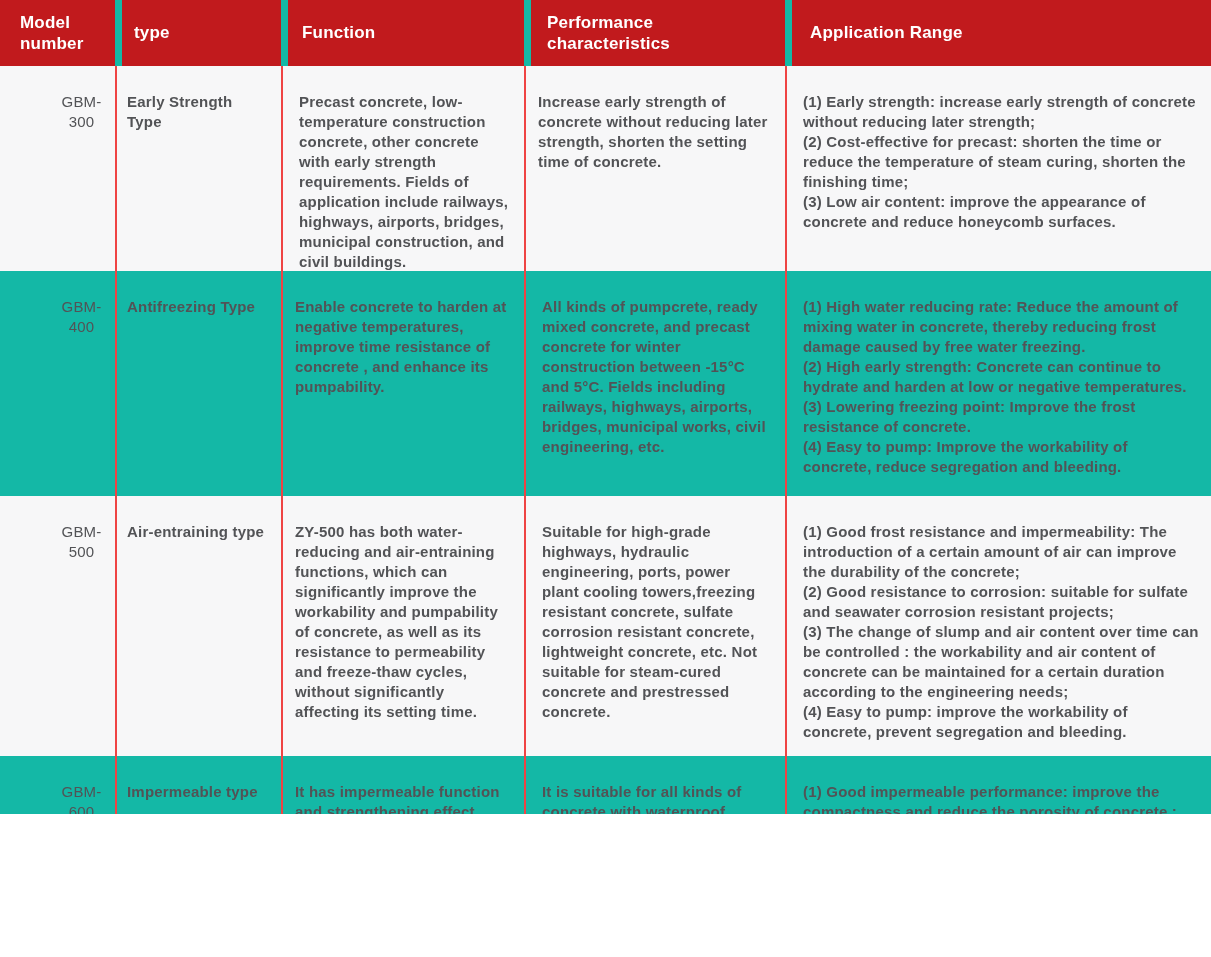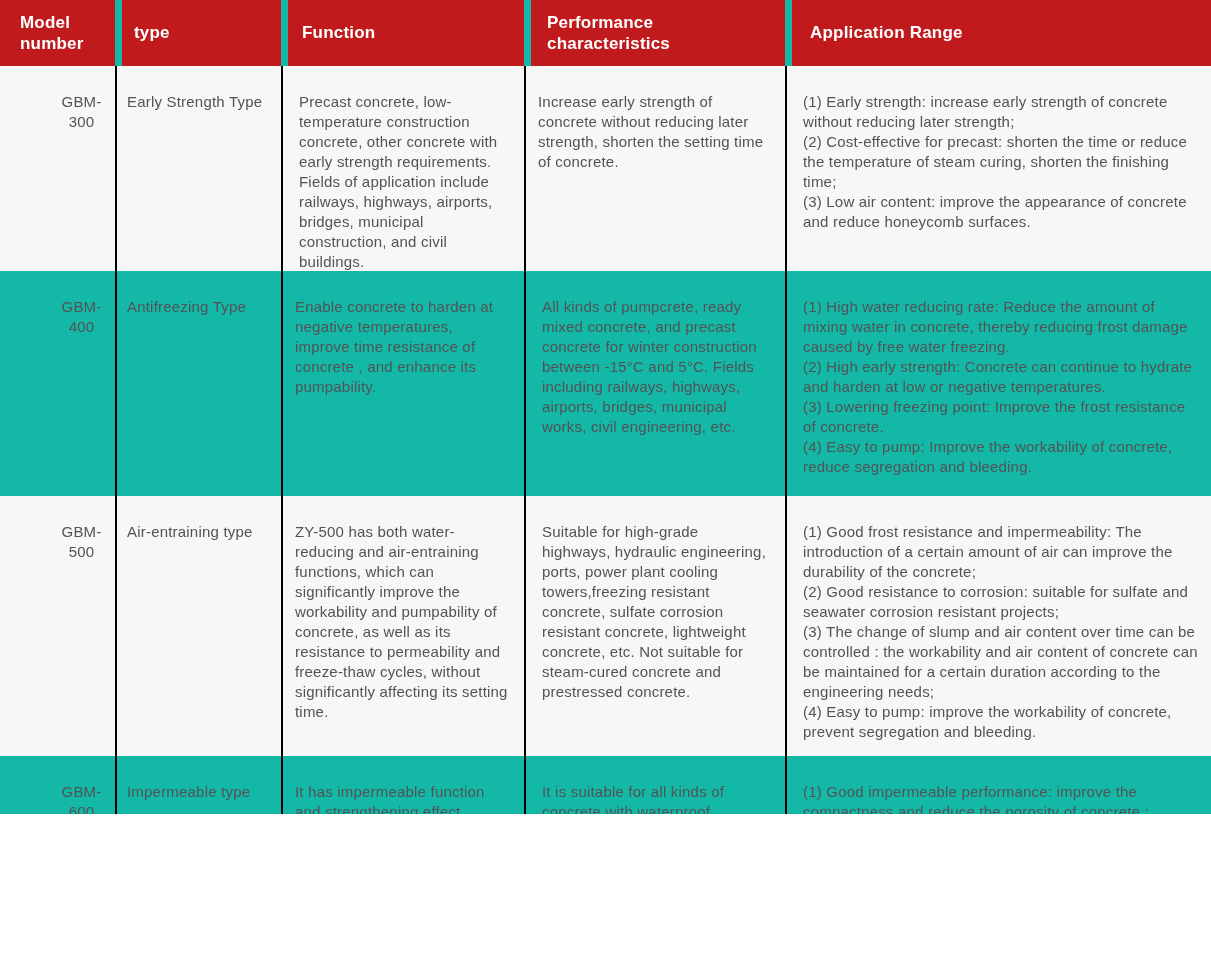--- a/index.html
+++ b/index.html
@@ -56,21 +56,22 @@
   .row-2 { height: 225px; }
   .row-3 { height: 260px; }
   .row-4 { height: 201px; }
   .cell {
     box-sizing: border-box;
     padding: 26px 10px 10px 10px;
     overflow: hidden;
     white-space: pre-line;
   }
   .cell + .cell {
-    border-left: 2px solid #000000;
+    border-left: 2px solid #ef4444;
+    font-weight: bold;
   }
   .cell.model {
     text-align: center;
     padding-left: 21px;
     padding-right: 4px;
     margin-left: 31px;
   }
   .cell.type     { padding-left: 10px; }
   .cell.function { padding-left: 12px; padding-right: 14px; }
   .cell.application { padding-left: 16px; padding-right: 14px; }

